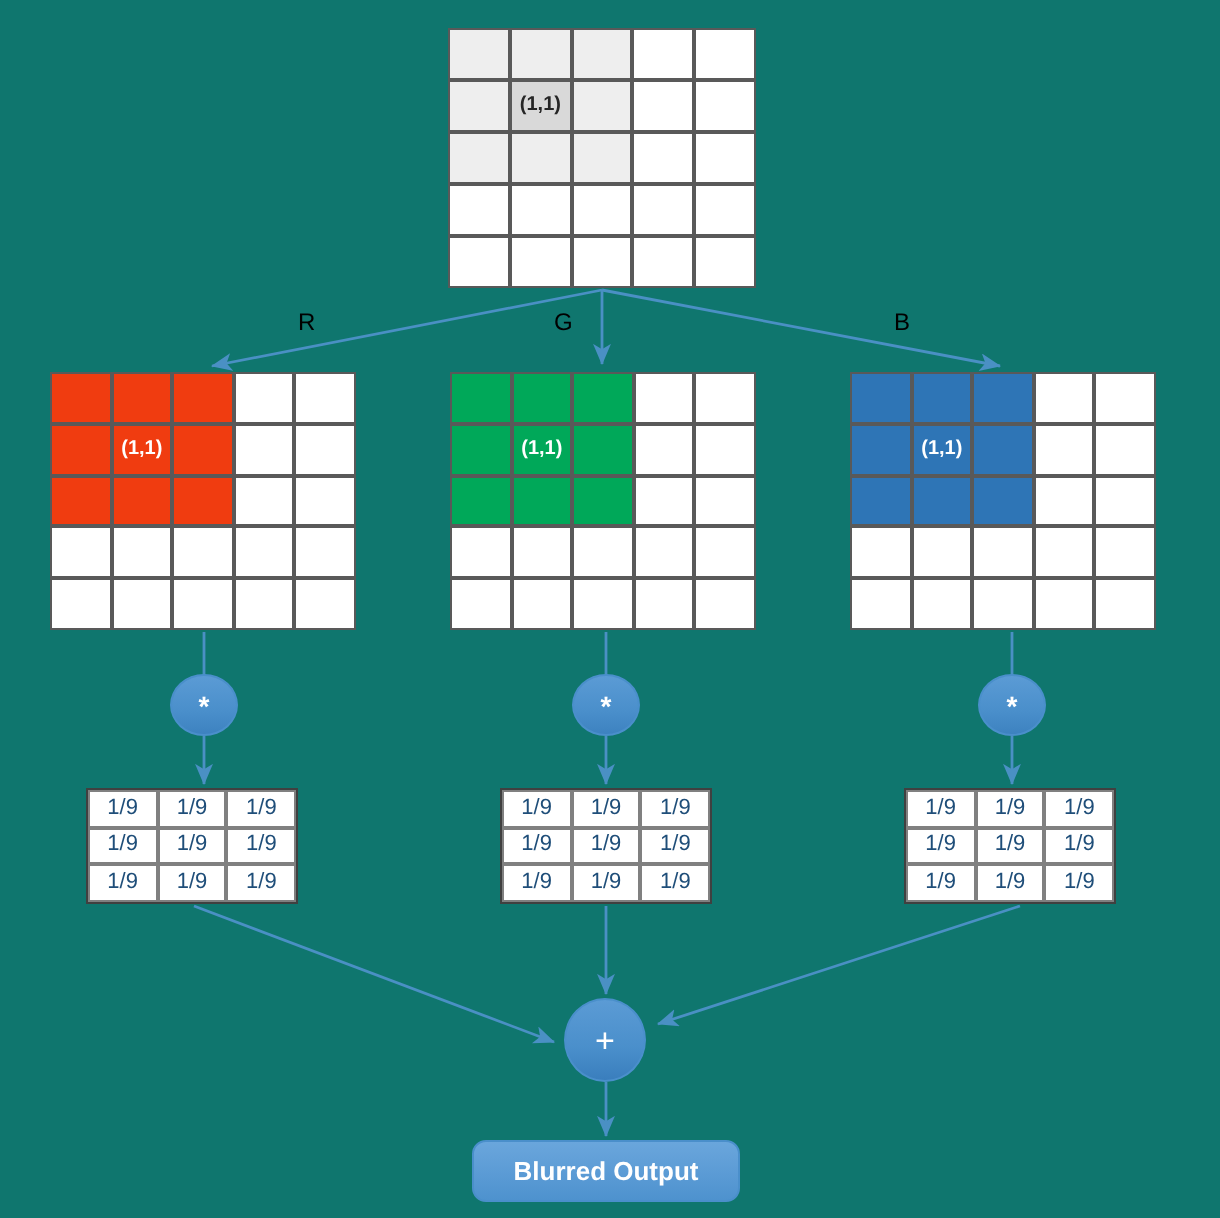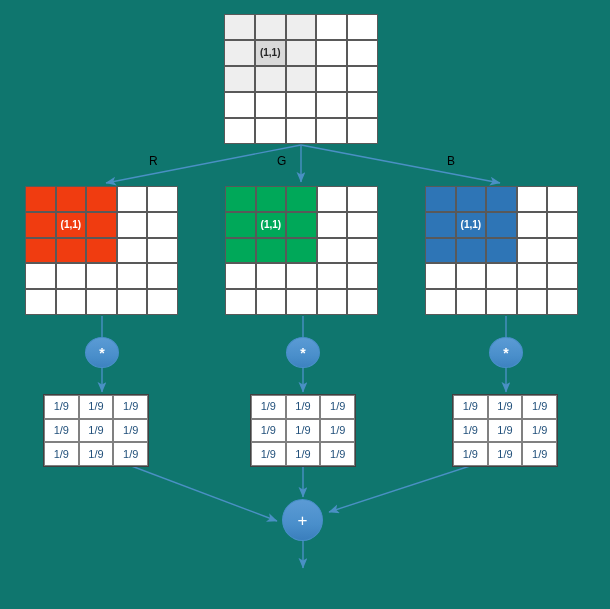--- a/index.html
+++ b/index.html
@@ -57,21 +57,21 @@
   .grid-b { left: 425px; top: 186px; }
   .grid-chan .cell.on { color: #ffffff; }
 
   
   .kernel {
     position: absolute;
     display: grid;
     grid-template-columns: repeat(3, 1fr);
     grid-template-rows: repeat(3, 1fr);
     width: 106px;
-    height: 73px;
+    height: 58px;
     box-sizing: border-box;
     border: 1px solid #404040;
     background: #ffffff;
   }
   .kernel .kcell {
     box-sizing: border-box;
     border: 1px solid #808080;
     display: flex;
     align-items: center;
     justify-content: center;
@@ -340,14 +340,17 @@
       <div class="kcell">1/9</div>
       <div class="kcell">1/9</div>
       <div class="kcell">1/9</div>
       <div class="kcell">1/9</div>
     </div>
 
   <div class="op-sum">
     <span>+</span>
   </div>
 
+  <div class="output-box">
+    <span>Blurred Output</span>
+  </div>
 
 </div>
 
 </body></html>

